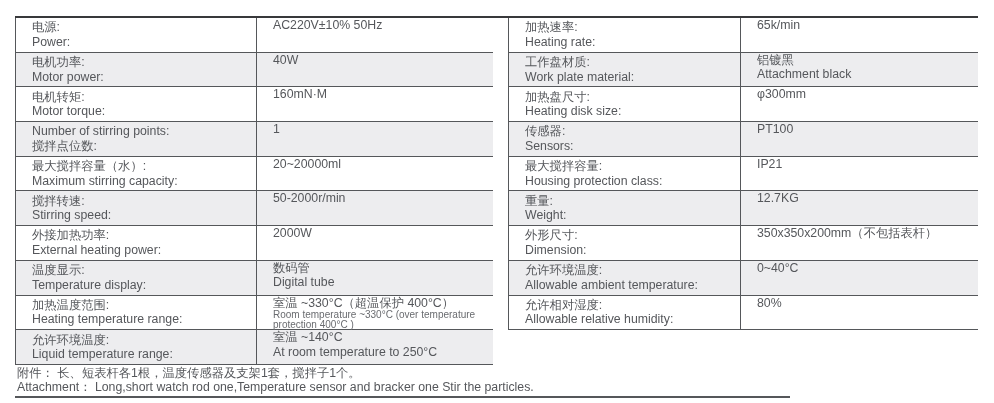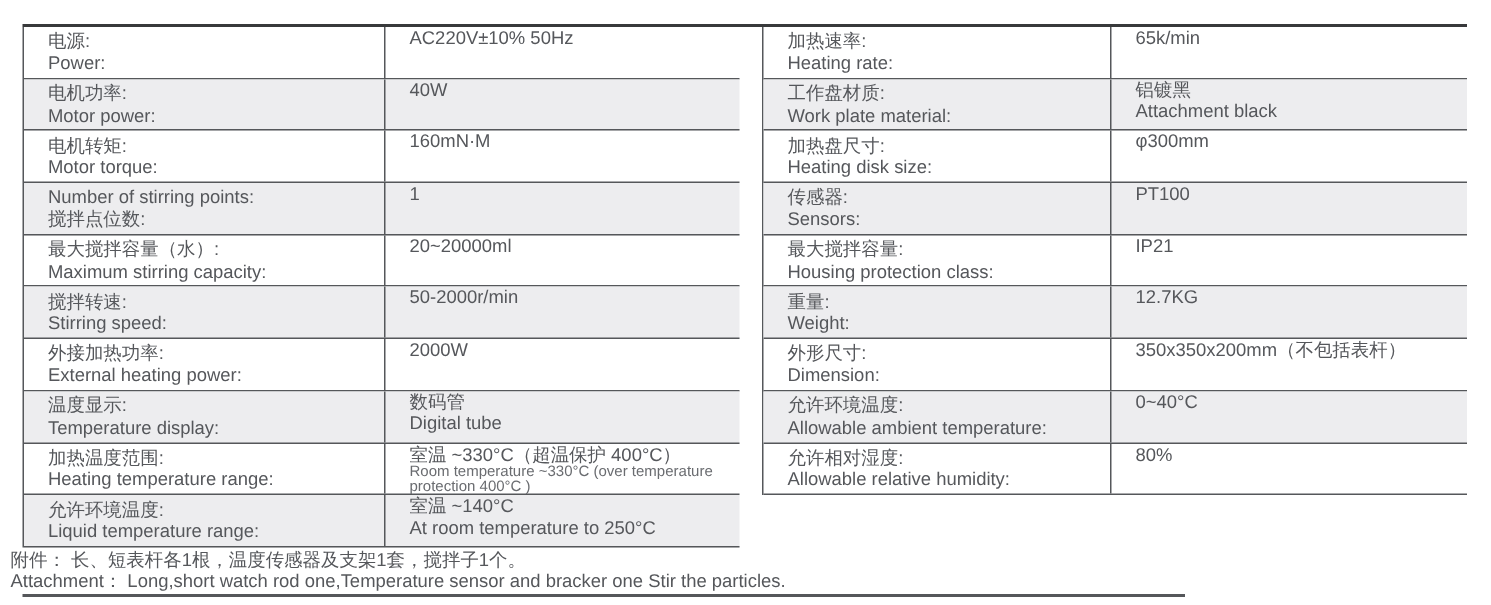--- a/index.html
+++ b/index.html
@@ -43,21 +43,21 @@
   }
   .spec-table.left .label-cell{width:241px;}
   .spec-table.right .label-cell{width:232px;}
   .value-cell{
     flex:1;display:flex;flex-direction:column;
     padding-left:16px;padding-right:4px;
     line-height:14.5px;font-size:12.3px;
   }
   .value-line.small{font-size:10px;line-height:10px;color:var(--smalltext);}
   .footer{
-    position:absolute;left:7px;top:367px;width:960px;
+    position:absolute;left:17px;top:367px;width:960px;
     font-size:12.3px;line-height:13.8px;
   }
   .footer-rule{
     position:absolute;left:15px;top:396px;width:775px;height:2px;
     background:var(--line);
   }
 </style>
 </head>
 <body>
 

